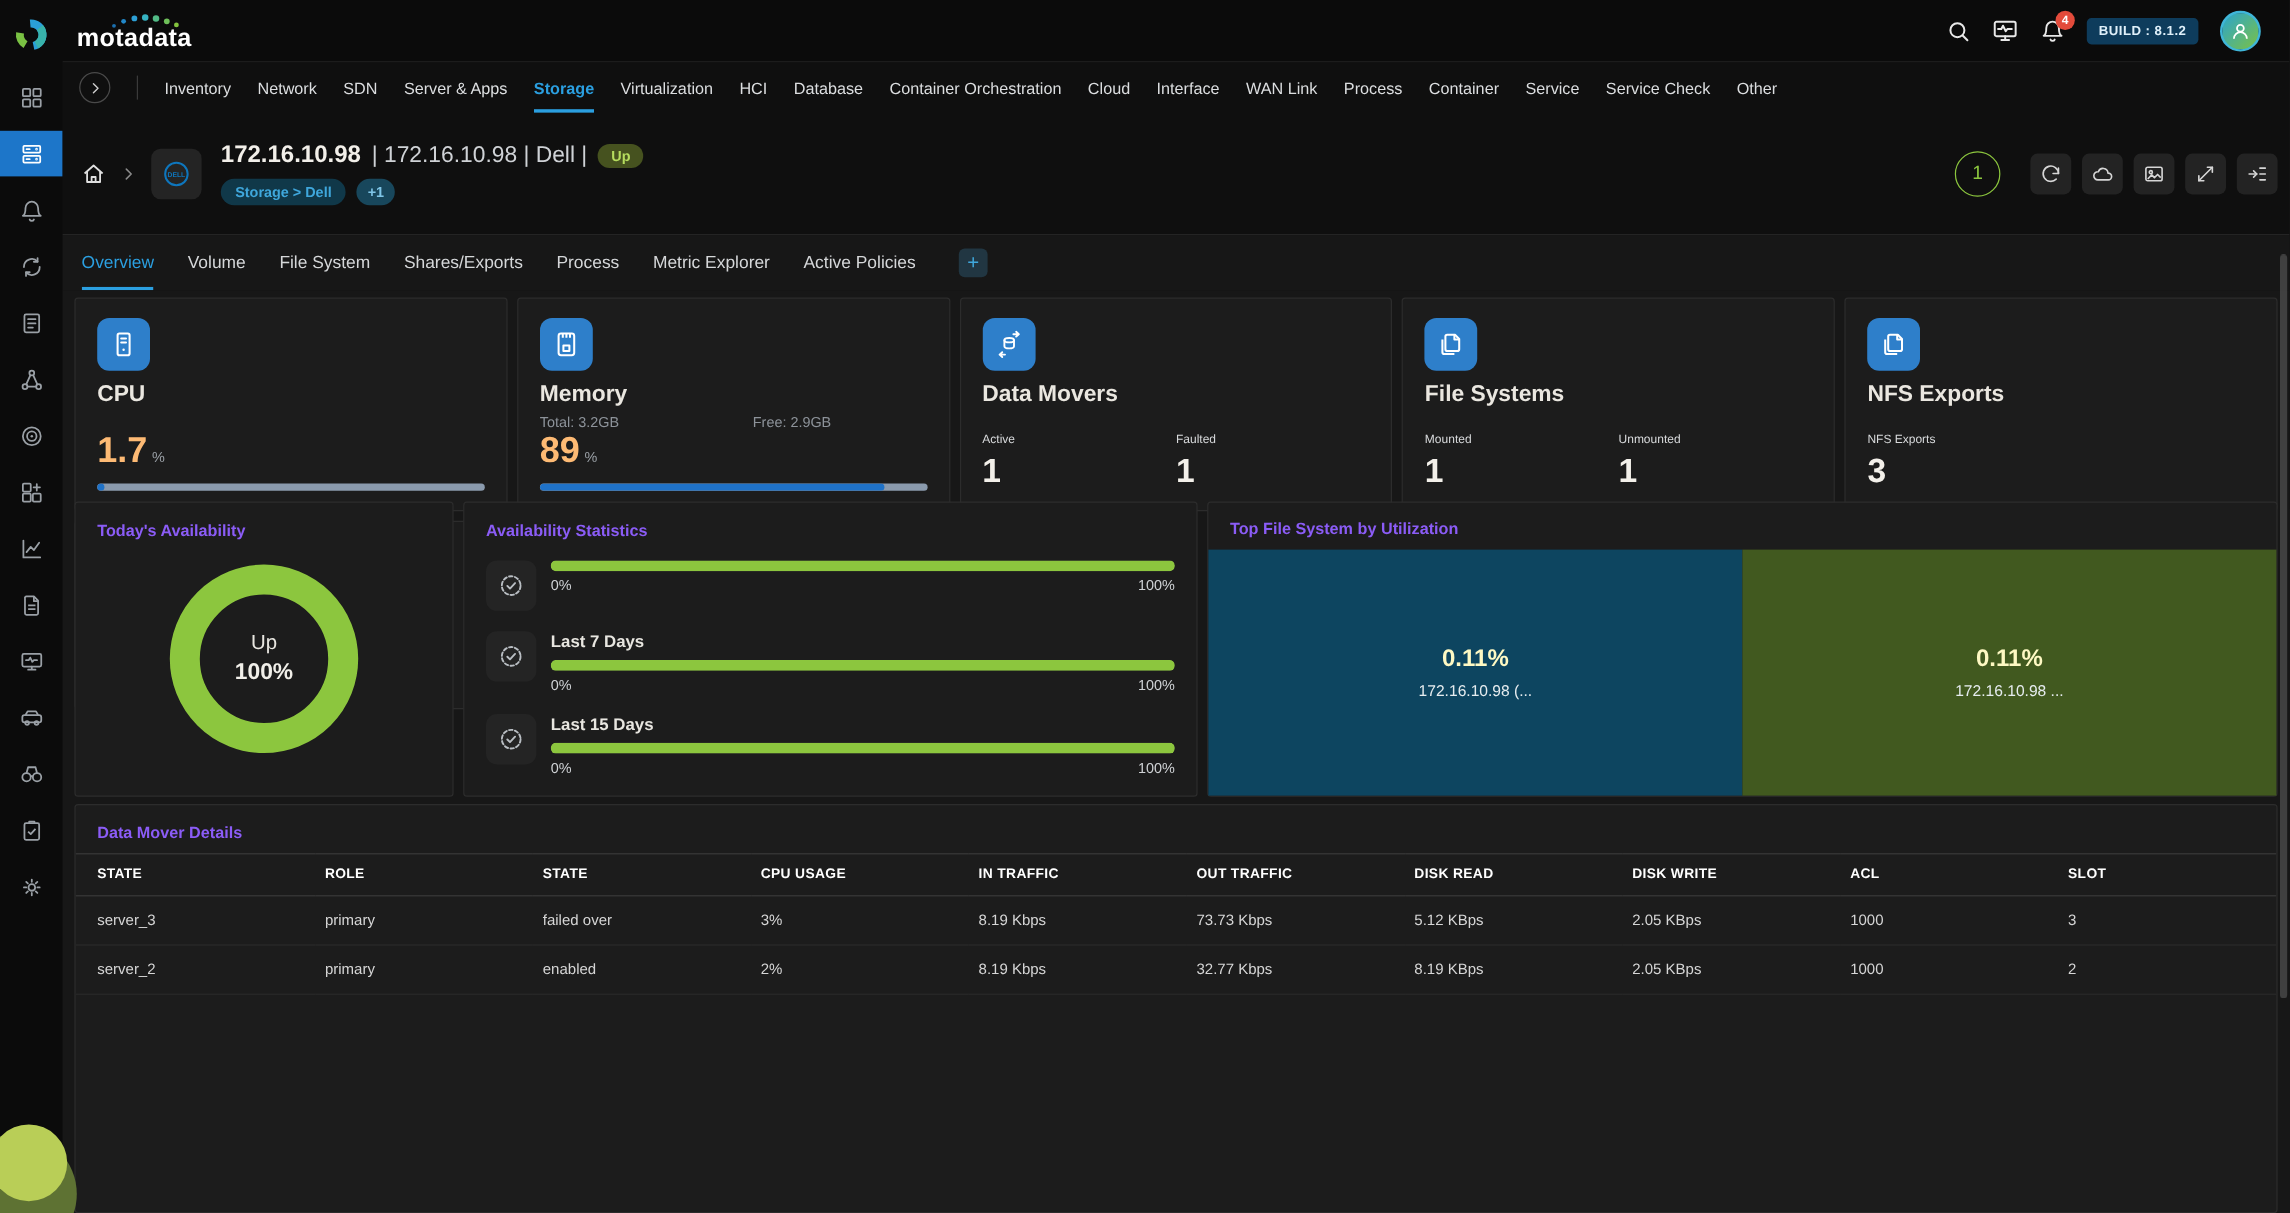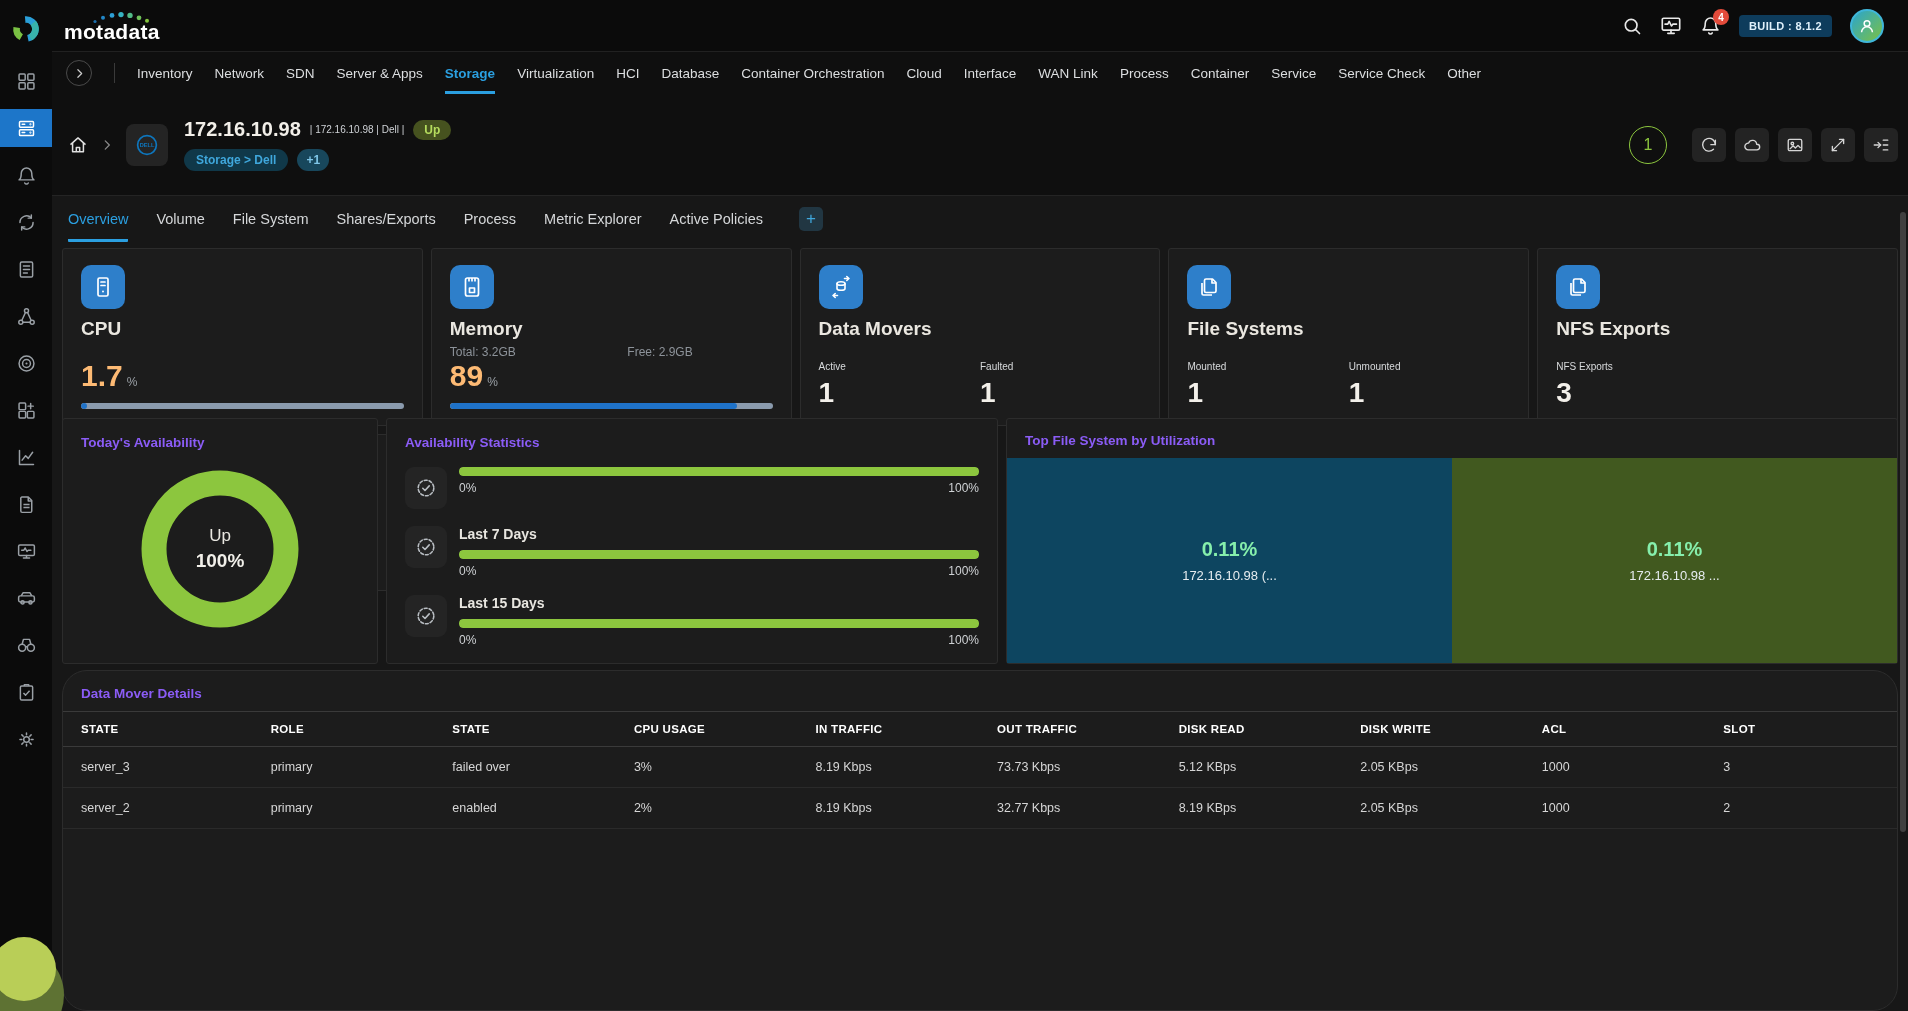--- a/index.html
+++ b/index.html
@@ -37,21 +37,21 @@
   .nav-item.active { color:#2b9fe0; font-weight:bold; border-color:#2b9fe0; }
 
   .bcbar { height:102px; background:#0f0f0f; border-bottom:1px solid #242424; display:flex; align-items:center; padding:0 10px 0 16px; }
   .bc-left { display:flex; align-items:center; gap:12px; }
   .bc-home { color:#e0e0e0; background:none; border:none; cursor:pointer; }
   .bc-chev { color:#8a8a8a; }
   .dell-tile { width:42px; height:42px; background:#242424; border-radius:8px; display:flex; align-items:center; justify-content:center; }
   .device { display:flex; flex-direction:column; gap:8px; margin-left:4px; }
   .dev-line { display:flex; align-items:center; gap:9px; }
   .dev-title { font-size:20px; font-weight:bold; color:#f2efe9; }
-  .dev-sub { font-size:10px; color:#cfd2d6; }
+  .dev-sub { font-size:19px; color:#cfd2d6; }
   .up-badge { background:#46521f; color:#b5dc5e; font-size:12px; font-weight:bold; padding:3px 11px; border-radius:12px; }
   .pill { background:#103849; color:#3fa7dc; font-size:12px; font-weight:bold; padding:4px 12px; border-radius:12px; }
   .pill.more { background:#18475c; color:#7fc6e8; padding:4px 9px; cursor:pointer; }
   .bc-right { display:flex; align-items:center; gap:9px; margin-left:auto; }
   .sev { width:38px; height:38px; border-radius:50%; border:1.5px solid #8cc63e; color:#8cc63e; font-size:16px; display:flex; align-items:center; justify-content:center; margin-right:16px; cursor:pointer; background:none; }
   .abtn { width:34px; height:34px; border-radius:6px; background:#232323; color:#d6d6d6; border:none; display:flex; align-items:center; justify-content:center; cursor:pointer; }
 
   .tabs { display:flex; align-items:stretch; gap:28px; padding:0 16px; height:46px; background:#171717; }
   .tab { display:flex; align-items:center; font-size:14.5px; color:#d5d7d9; border-bottom:3px solid transparent; padding-top:2px; cursor:pointer; }
   .tab.active { color:#2b9fe0; border-color:#2b9fe0; border-radius:1px; }
@@ -86,24 +86,24 @@
   .abody { flex:1; }
   .alabel { font-size:14px; font-weight:bold; color:#e8e6e0; margin-bottom:8px; }
   .abar { height:9px; border-radius:4px; background:#2a2a2a; overflow:hidden; }
   .abar-fill { height:100%; background:#8cc63e; border-radius:4px; }
   .apcts { display:flex; justify-content:space-between; font-size:12px; color:#cfd2d5; margin-top:5px; }
 
   .tm-card { padding:0; }
   .tm-card .panel-title { padding:14px 18px 10px; }
   .tm-body { flex:1; display:flex; }
   .tm-cell { flex:1; display:flex; flex-direction:column; align-items:center; justify-content:center; gap:7px; cursor:pointer; }
-  .tm-val { font-size:20px; font-weight:bold; color:#86efac; }
+  .tm-val { font-size:20px; font-weight:bold; color:#fef9c3; }
   .tm-lab { font-size:13px; color:#e6ecef; }
 
-  .table-card { flex:1; padding:0; overflow:hidden;border-radius:25px; }
+  .table-card { flex:1; padding:0; overflow:hidden; }
   .table-card .panel-title { padding:15px 18px 10px; }
   table { width:100%; border-collapse:collapse; table-layout:fixed; }
   th { font-size:11.5px; font-weight:bold; letter-spacing:.3px; color:#fff; text-align:left; padding:11px 8px; border-top:1px solid #3a3a3a; border-bottom:1px solid #3a3a3a; width:10%; }
   td { font-size:12.5px; color:#d6d6d6; padding:13px 8px; border-bottom:1px solid #2a2a2a; }
   th:first-child, td:first-child { padding-left:18px; width:11%; }
   tr { cursor:pointer; }
 
   .scrollbar { position:fixed; right:2px; top:212px; width:6px; height:620px; background:#6a6a6a; opacity:.5; border-radius:3px; z-index:30; cursor:pointer; }
 </style>
 </head>

